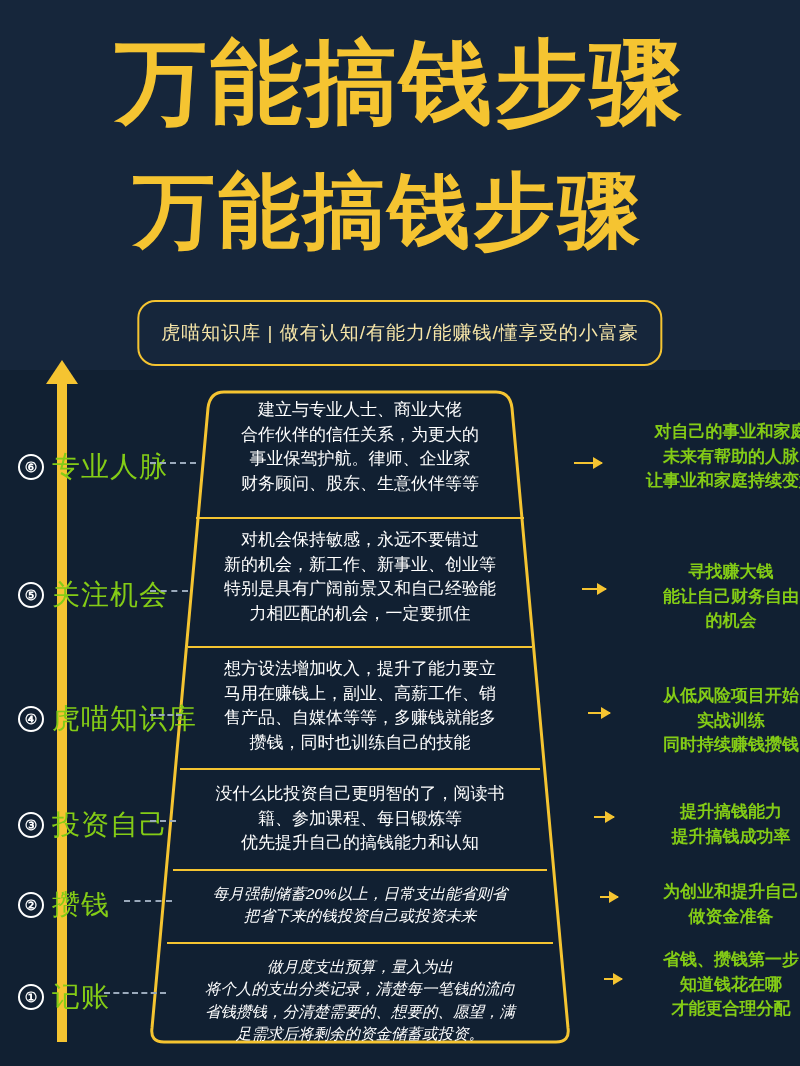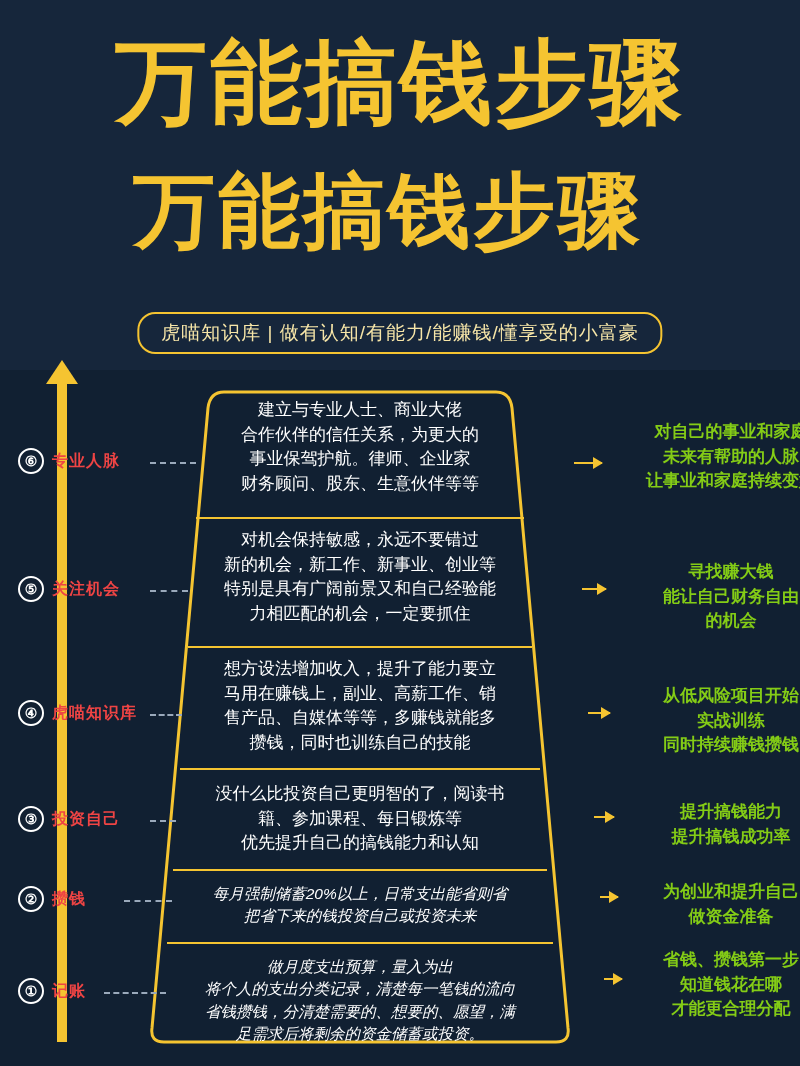--- a/index.html
+++ b/index.html
@@ -36,25 +36,25 @@
     top: 36px; left: 0; width: 800px;
     font-size: 92px;
   }
   .title-2 {
     position: absolute;
     top: 170px; left: 0; width: 776px;
     font-size: 82px;
   }
   .subtitle-wrap {
     position: absolute;
-    top: 312px; left: 50%;
+    top: 300px; left: 50%;
     transform: translateX(-50%);
     border: 2px solid #f5c431;
     border-radius: 18px;
-    padding: 6px 22px;
+    padding: 18px 22px;
     white-space: nowrap;
   }
   .subtitle {
     font-size: 19px;
     color: #f7e6a8;
     letter-spacing: 1px;
   }
 
   
   .board {
@@ -113,23 +113,23 @@
     border-radius: 50%;
     font-size: 14px;
     line-height: 22px;
     text-align: center;
     margin-right: 8px;
     color: #ffffff;
     font-weight: bold;
     flex: none;
   }
   .step-name {
-    font-size: 16px;
-    font-weight: bold;
-    color: #ef4444;
+    font-size: 28px;
+    font-weight: normal;
+    color: #84cc16;
     letter-spacing: 1px;
   }
   .dash {
     position: absolute;
     height: 0;
     border-top: 2px dashed #9aa9bb;
   }
 
   
   .center-text {

